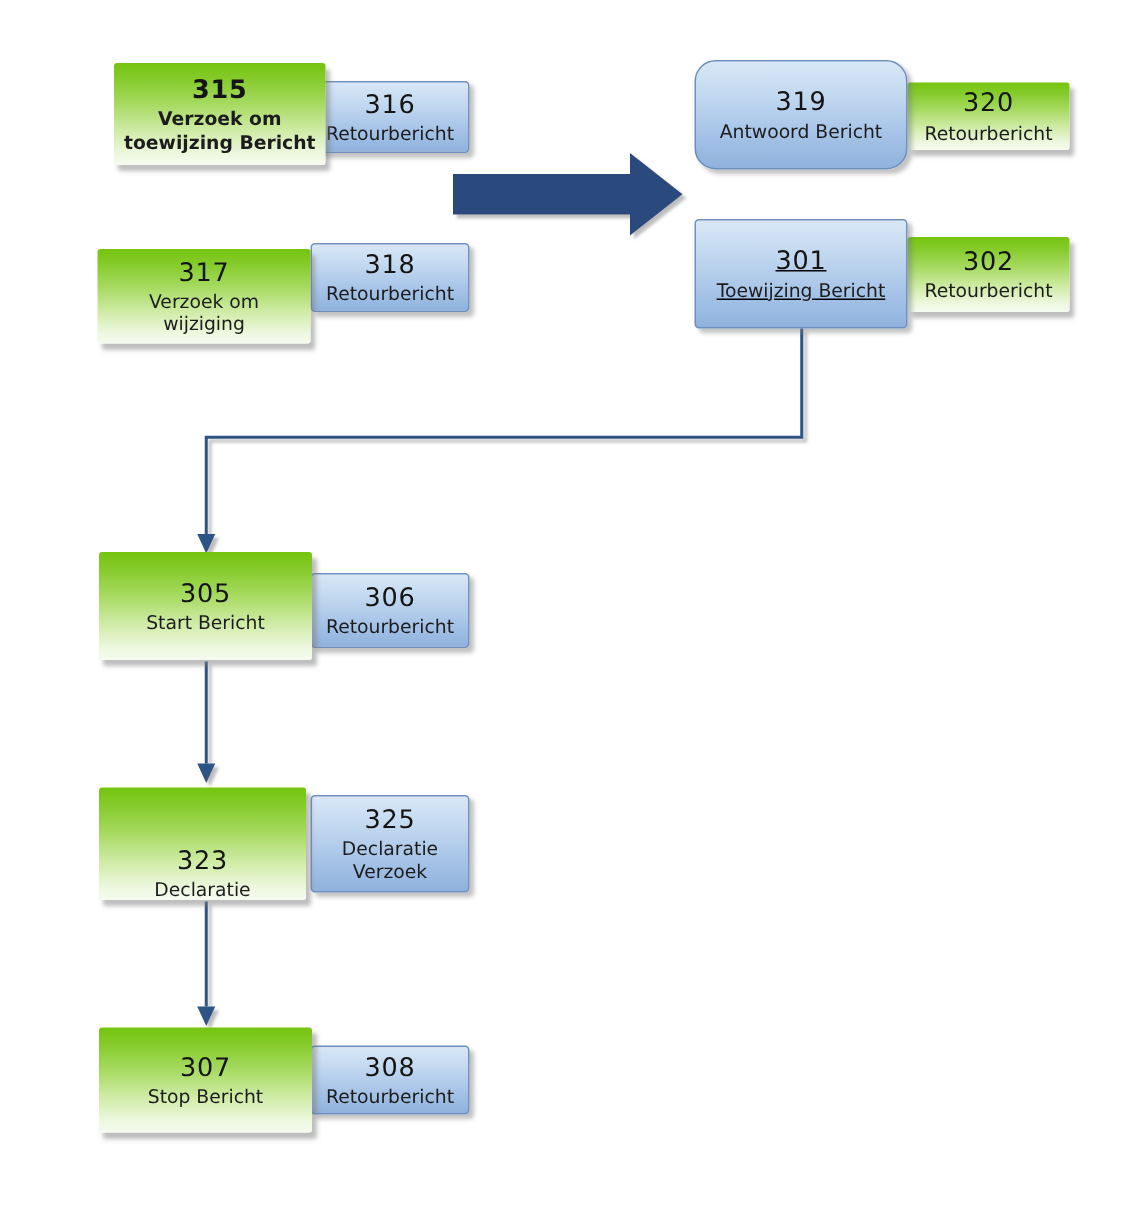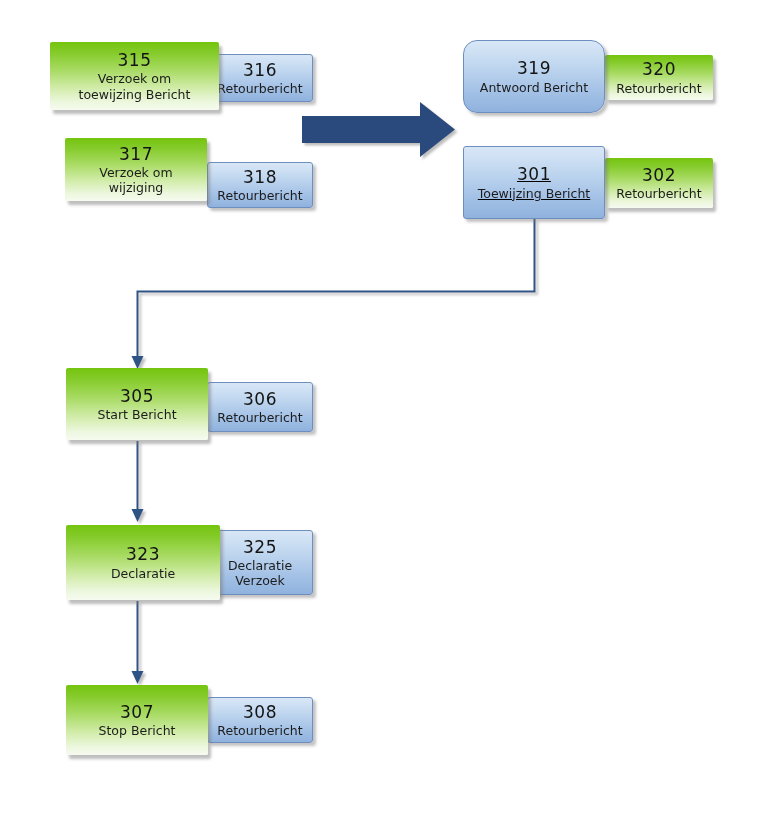--- a/index.html
+++ b/index.html
@@ -86,31 +86,31 @@
     <g filter="url(#ds)">
       <line class="wire" x1="137.5" y1="601" x2="137.5" y2="671"></line>
       <polygon class="wire-head" points="137.5,684 131.5,671 143.5,671"></polygon>
     </g>
   </svg>
 
   <div class="box blue z-back" style="left:207px;top:54px;width:106px;height:48px;">
     <span class="number">316</span>
     <span class="label">Retourbericht</span>
   </div>
-  <div class="box green z-front" style="left:50px;top:42px;width:169px;height:68px;">
+  <div class="box green z-front" style="left:76px;top:42px;width:141px;height:68px;font-weight:bold;">
     <span class="number">315</span>
     <span class="label">Verzoek om</span>
     <span class="label">toewijzing Bericht</span>
   </div>
 
   <div class="box blue z-back" style="left:207px;top:162px;width:106px;height:46px;">
     <span class="number">318</span>
     <span class="label">Retourbericht</span>
   </div>
-  <div class="box green z-front" style="left:65px;top:138px;width:142px;height:63px;">
+  <div class="box green z-front" style="left:65px;top:166px;width:142px;height:63px;">
     <span class="number">317</span>
     <span class="label">Verzoek om</span>
     <span class="label">wijziging</span>
   </div>
 
   <div class="box green z-back" style="left:605px;top:55px;width:108px;height:45px;">
     <span class="number">320</span>
     <span class="label">Retourbericht</span>
   </div>
   <div class="box blue z-front" style="left:463px;top:40px;width:142px;height:73px;border-radius:14px;">
@@ -134,21 +134,21 @@
   <div class="box green z-front" style="left:66px;top:368px;width:142px;height:72px;">
     <span class="number">305</span>
     <span class="label">Start Bericht</span>
   </div>
 
   <div class="box blue z-back" style="left:207px;top:530px;width:106px;height:65px;">
     <span class="number">325</span>
     <span class="label">Declaratie</span>
     <span class="label">Verzoek</span>
   </div>
-  <div class="box green z-front" style="left:66px;top:525px;width:154px;height:75px;">
+  <div class="box green z-front" style="left:66px;top:525px;width:138px;height:75px;justify-content:flex-end;">
     <span class="number">323</span>
     <span class="label">Declaratie</span>
   </div>
 
   <div class="box blue z-back" style="left:207px;top:697px;width:106px;height:46px;">
     <span class="number">308</span>
     <span class="label">Retourbericht</span>
   </div>
   <div class="box green z-front" style="left:66px;top:685px;width:142px;height:70px;">
     <span class="number">307</span>

